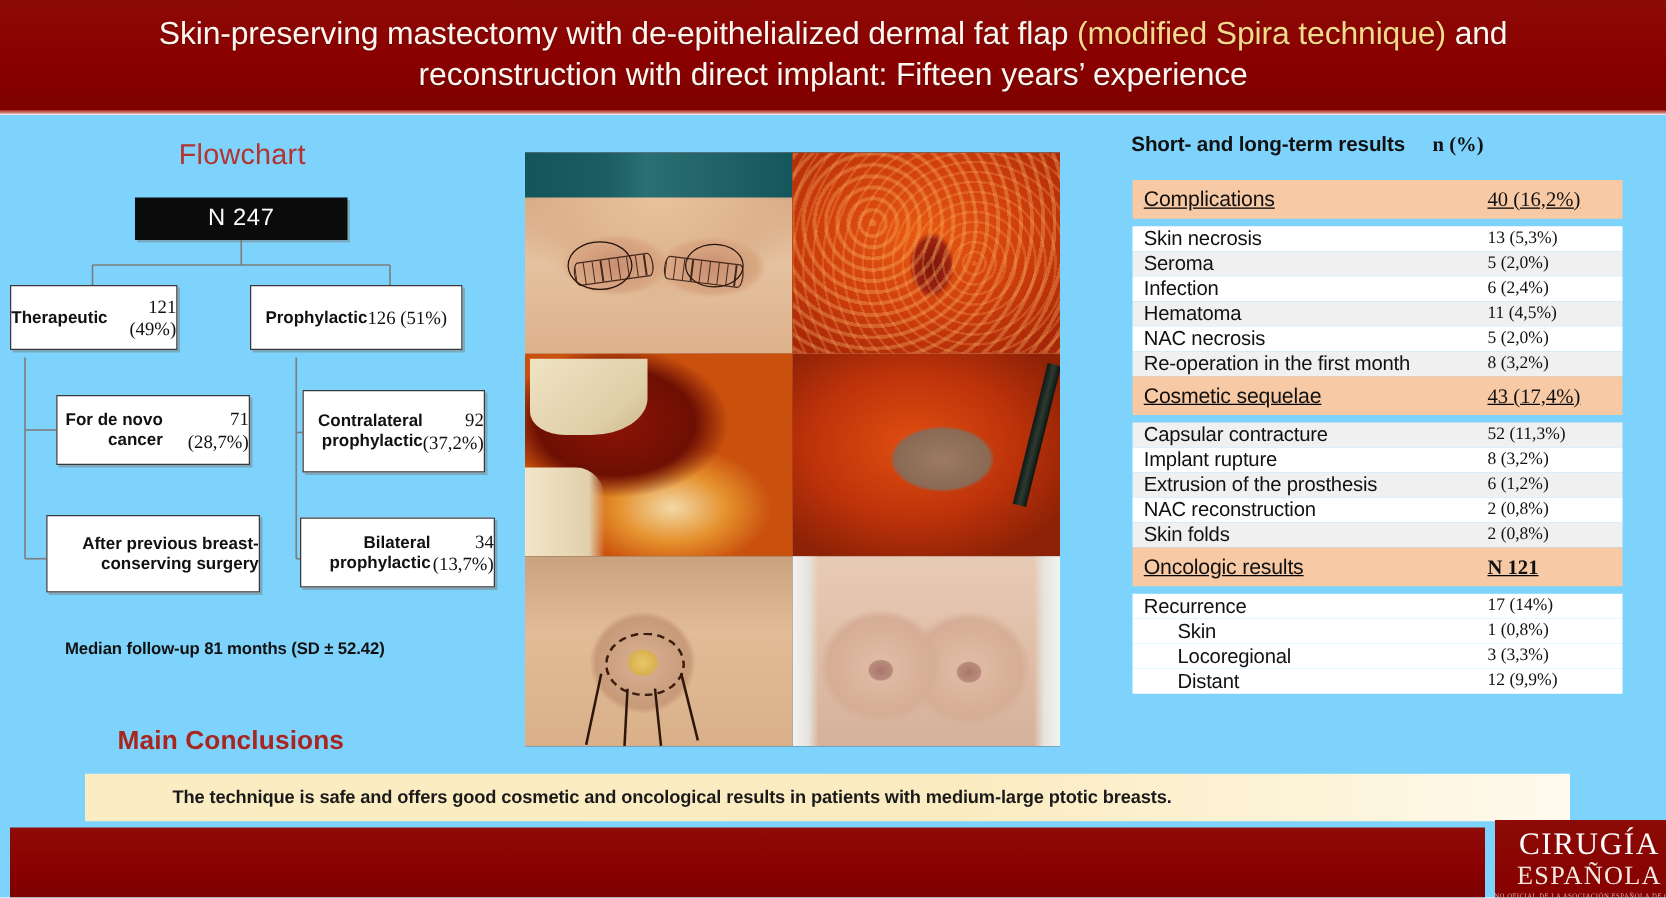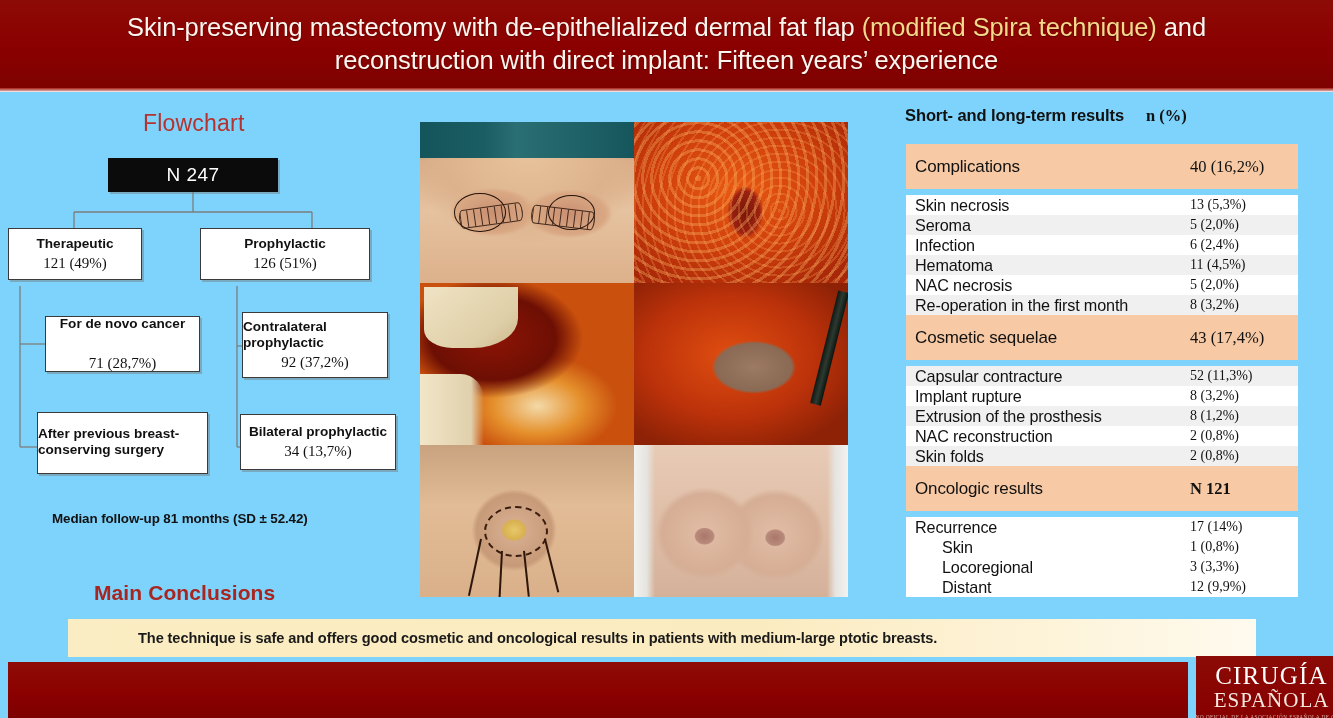--- a/index.html
+++ b/index.html
@@ -32,22 +32,22 @@
   .flowchart-title {
     position: absolute; left: 143px; top: 110px;
     font-size: 23px; color: #b4332e; font-weight: 400; letter-spacing: .2px;
   }
   .fc { position: absolute; left: 0; top: 150px; width: 410px; height: 330px; }
   .fc svg { position: absolute; left: 0; top: 0; }
 
   .fbox {
     position: absolute; background: #ffffff; border: 1.6px solid #3a3a3a;
     box-shadow: 2px 2px 0 rgba(120,120,120,.45);
-    display: flex; flex-direction: column; align-items: center; justify-content: center;
-    text-align: left; line-height: 1.2;
+    display: flex; flex-direction: row; align-items: center; justify-content: center;
+    text-align: right; line-height: 1.2;
   }
   .fbox .lab { font-size: 13.6px; font-weight: 700; color: #111; }
   .fbox .num { font-family: "Liberation Serif", serif; font-size: 15px; color: #111; margin-top: 2px; }
 
   .fbox-root {
     position: absolute; left: 108px; top: 158px; width: 170px; height: 34px;
     background: #0b0b0b; border: none; color: #fff;
     display: flex; align-items: center; justify-content: center;
     font-size: 19px; font-weight: 400; letter-spacing: .5px;
     box-shadow: 2px 2px 0 rgba(120,120,120,.45);
@@ -149,21 +149,21 @@
   .res-head .t {
     font-size: 16.5px; font-weight: 700; color: #111; letter-spacing: -.1px;
   }
   .res-head .n {
     font-family: "Liberation Serif", serif; font-size: 16.5px; font-weight: 700;
     color: #111; margin-left: 22px;
   }
 
   .table { position: absolute; left: 906px; top: 144px; width: 392px; }
   .trow { display: flex; align-items: center; height: 20px; padding: 0 0 0 9px; }
-  .trow.hl { background: #f7c9a4; height: 45px; }
+  .trow.hl { background: #f7c9a4; height: 31px; text-decoration: underline; }
   .trow.zebra { background: #f0f0f0; }
   .trow.plain { background: #ffffff; }
   .trow .lbl { flex: 1 1 auto; font-size: 16.2px; color: #111; letter-spacing: -.15px; }
   .trow.hl .lbl { font-size: 17px; }
   .trow .val {
     flex: 0 0 auto; width: 108px; text-align: left;
     font-family: "Liberation Serif", serif; font-size: 14px; color: #111;
   }
   .trow.hl .val { font-size: 16.5px; }
   .trow.hl.bold .val { font-weight: 700; }
@@ -342,21 +342,21 @@
       <div class="trow zebra">
         <span class="lbl">Capsular contracture</span>
         <span class="val">52 (11,3%)</span>
       </div>
       <div class="trow plain">
         <span class="lbl">Implant rupture</span>
         <span class="val">8 (3,2%)</span>
       </div>
       <div class="trow zebra">
         <span class="lbl">Extrusion of the prosthesis</span>
-        <span class="val">8 (1,2%)</span>
+        <span class="val">6 (1,2%)</span>
       </div>
       <div class="trow plain">
         <span class="lbl">NAC reconstruction</span>
         <span class="val">2 (0,8%)</span>
       </div>
       <div class="trow zebra">
         <span class="lbl">Skin folds</span>
         <span class="val">2 (0,8%)</span>
       </div>
       <div class="trow hl bold">

